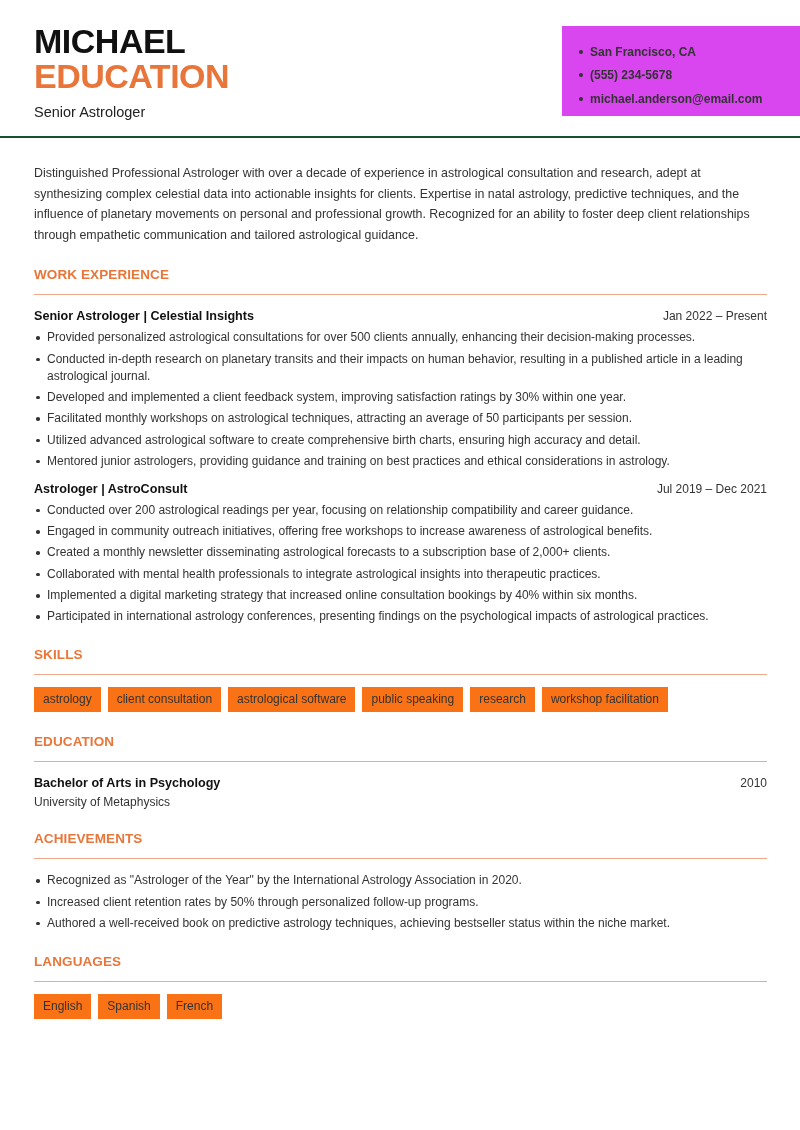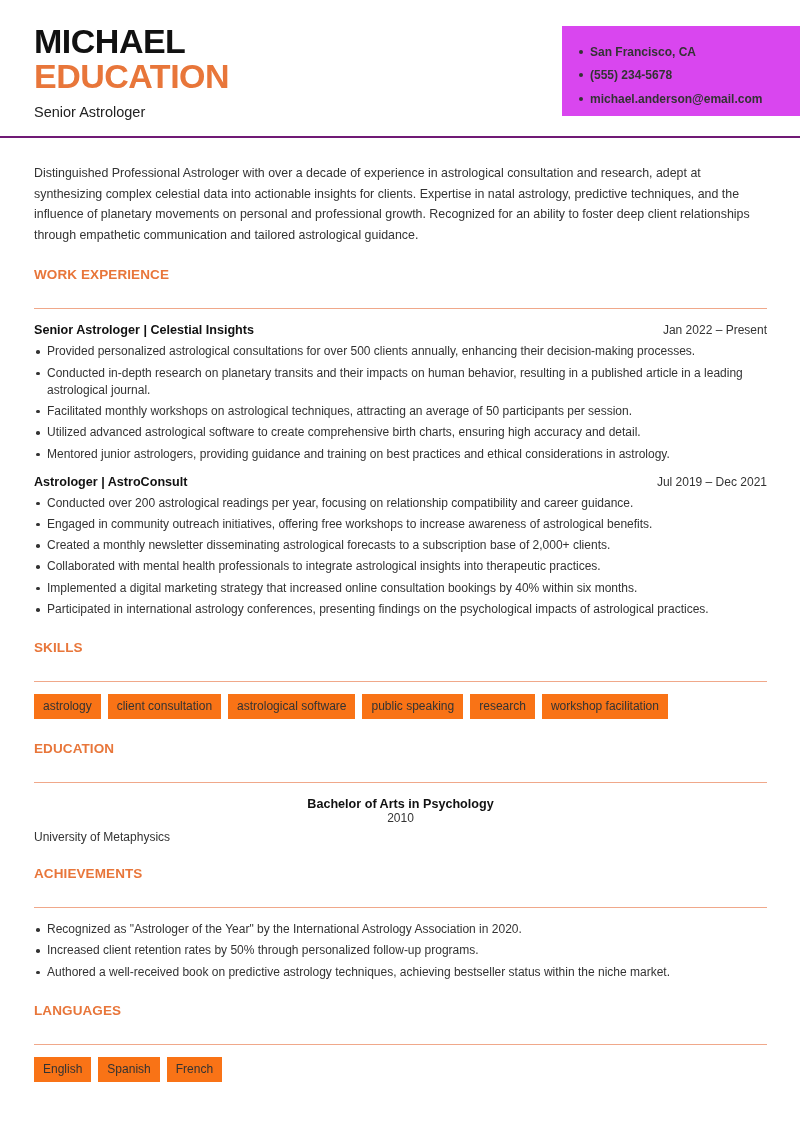--- a/index.html
+++ b/index.html
@@ -1,47 +1,47 @@
 <!DOCTYPE html>
 <html><head>
   <meta charset="utf-8">
   <style>
     * { box-sizing: border-box; margin: 0; padding: 0; }
     html, body { width: 800px; height: 1130px; background: #ffffff; }
     body { font-family: "Liberation Sans", "DejaVu Sans", sans-serif; color: #333333; position: relative; overflow: hidden; }
 
-    .header { position: relative; height: 138px; border-bottom: 2px solid #701a75; }
+    .header { position: relative; height: 138px; border-bottom: 2px solid #14532d; }
     .name-block { position: absolute; left: 34px; top: 24px; }
     .first-name { font-size: 34px; font-weight: 700; color: #111111; line-height: 34px; letter-spacing: -0.5px; }
     .last-name { font-size: 34px; font-weight: 700; color: #e8763a; line-height: 36px; letter-spacing: -0.5px; }
     .job-title { font-size: 14.5px; color: #222222; margin-top: 10px; }
 
     .contact-box { position: absolute; left: 562px; top: 26px; width: 238px; height: 90px; background: #d946ef; padding: 14px 0 0 17px; font-weight: bold; }
     .contact-item { font-size: 12px; color: #333333; height: 23.5px; display: flex; align-items: center; }
     .contact-item .dot { width: 4px; height: 4px; background: #333; border-radius: 50%; margin-right: 7px; flex-shrink: 0; }
 
     .content { position: absolute; left: 34px; top: 163px; width: 733px; }
     .summary { font-size: 12.4px; line-height: 20.6px; color: #333333; }
 
     .section { margin-top: 22px; }
-    .section-title { font-size: 13.5px; font-weight: 700; color: #e8763a; letter-spacing: 0.1px; padding-bottom: 26px; border-bottom: 1.5px solid #f0a88a; }
+    .section-title { font-size: 13.5px; font-weight: 700; color: #e8763a; letter-spacing: 0.1px; padding-bottom: 12px; border-bottom: 1.5px solid #f0a88a; }
 
     .job { margin-top: 14px; }
     .job + .job { margin-top: 12px; }
     .job-head { display: flex; justify-content: space-between; align-items: flex-end; }
     .job-role { font-size: 12.6px; font-weight: 700; color: #111111; }
     .job-date { font-size: 12px; color: #333333; }
     .bullets { list-style: none; margin-top: 6px; }
     .bullets li { position: relative; padding-left: 13px; font-size: 12px; line-height: 17px; color: #333333; margin-bottom: 4.3px; }
     .bullets li .dot { position: absolute; left: 2px; top: 7px; width: 3.5px; height: 3.5px; background: #333; border-radius: 50%; }
 
     .tags { display: flex; flex-wrap: wrap; gap: 7px; margin-top: 12px; }
     .tag { background: #f97316; font-size: 12px; color: #333333; padding: 0 9px; height: 25px; line-height: 25px; }
 
-    .edu-row { display: flex; justify-content: space-between; align-items: center; margin-top: 14px; flex-direction: column; }
+    .edu-row { display: flex; justify-content: space-between; align-items: center; margin-top: 14px; }
     .edu-degree { font-size: 12.6px; font-weight: 700; color: #111111; }
     .edu-year { font-size: 12px; color: #333333; }
     .edu-school { font-size: 12px; color: #333333; margin-top: 5px; }
   </style>
 </head>
 <body>
 
 <div class="header">
   <div class="name-block">
     <div class="first-name">MICHAEL</div>
@@ -71,20 +71,21 @@
     <div class="section-title">WORK EXPERIENCE</div>
 
     <div class="job">
       <div class="job-head">
         <span class="job-role">Senior Astrologer | Celestial Insights</span>
         <span class="job-date">Jan 2022 – Present</span>
       </div>
       <ul class="bullets">
         <li><span class="dot"></span><span>Provided personalized astrological consultations for over 500 clients annually, enhancing their decision-making processes.</span></li>
         <li><span class="dot"></span><span>Conducted in-depth research on planetary transits and their impacts on human behavior, resulting in a published article in a leading astrological journal.</span></li>
+        <li><span class="dot"></span><span>Developed and implemented a client feedback system, improving satisfaction ratings by 30% within one year.</span></li>
         <li><span class="dot"></span><span>Facilitated monthly workshops on astrological techniques, attracting an average of 50 participants per session.</span></li>
         <li><span class="dot"></span><span>Utilized advanced astrological software to create comprehensive birth charts, ensuring high accuracy and detail.</span></li>
         <li><span class="dot"></span><span>Mentored junior astrologers, providing guidance and training on best practices and ethical considerations in astrology.</span></li>
       </ul>
     </div>
 
     <div class="job">
       <div class="job-head">
         <span class="job-role">Astrologer | AstroConsult</span>
         <span class="job-date">Jul 2019 – Dec 2021</span>

